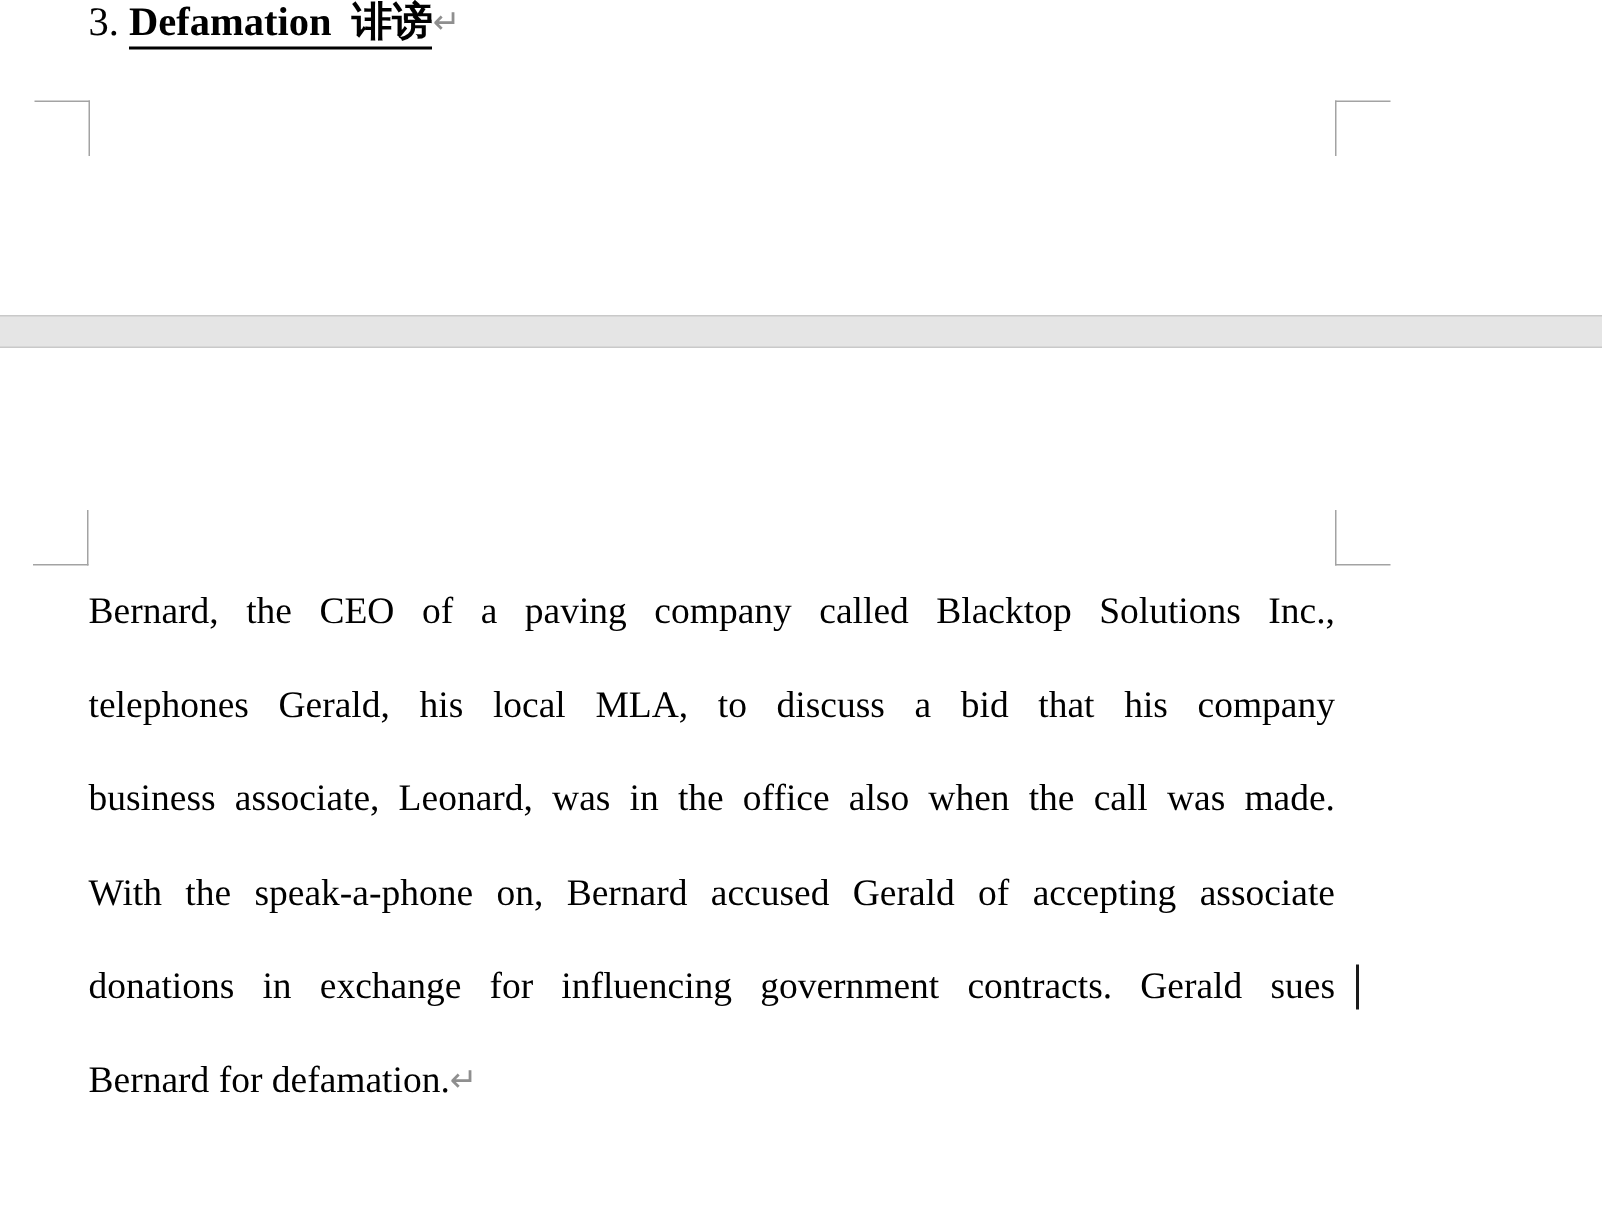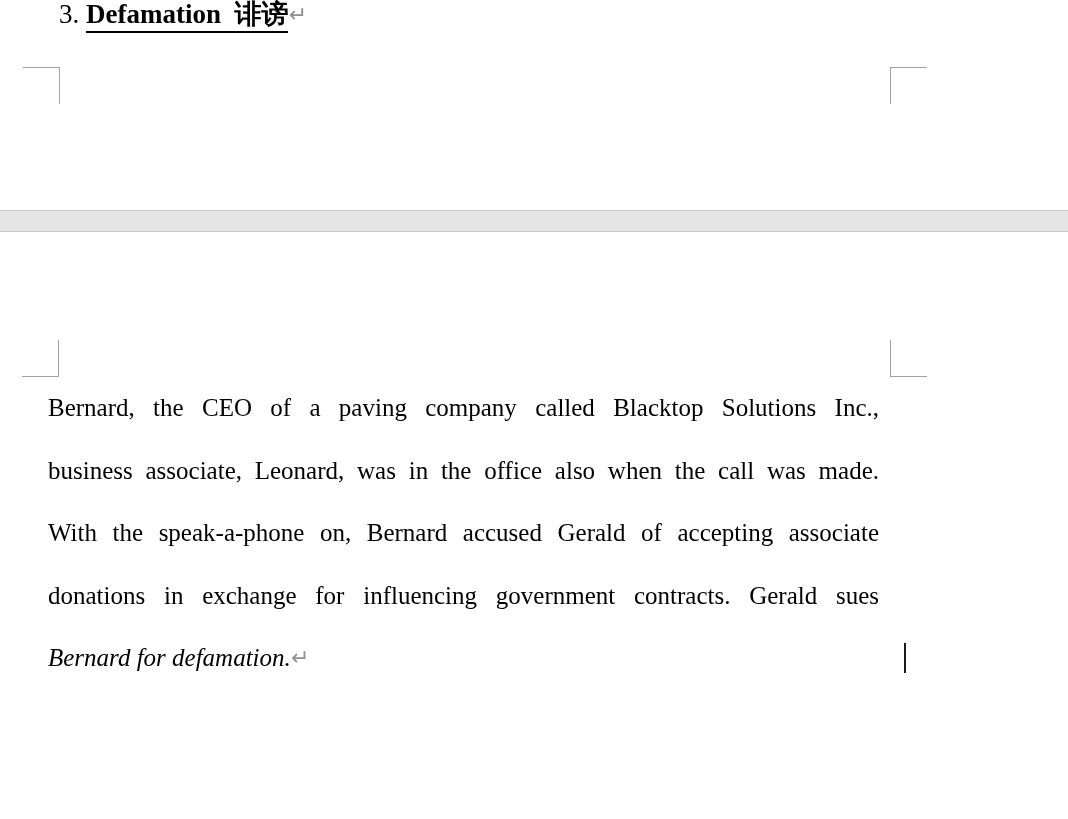--- a/index.html
+++ b/index.html
@@ -51,37 +51,36 @@
     left: 0; top: 210px;
     width: 1068px; height: 20px;
     background: #e5e5e5;
     border-top: 1px solid #c9c9c9;
     border-bottom: 1px solid #c9c9c9;
   }
 
   
   .body-text {
     position: absolute;
-    left: 48px;
+    left: 59px;
     top: 377px;
     width: 831px;
     font-size: 25px;
     line-height: 62.5px;
   }
   .line {
     height: 62.5px;
     text-align: justify;
     text-align-last: justify;
     -moz-text-align-last: justify;
     white-space: normal;
   }
   .line.last {
     text-align: left;
     text-align-last: left;
-    font-style: italic;
     -moz-text-align-last: left;
   }
   .line .pmark { font-size: 22px; }
 
   
   .caret {
     position: absolute;
     left: 904px;
     top: 643px;
     width: 2px;
@@ -99,20 +98,21 @@
   <div class="crop p1-left"></div>
   <div class="crop p1-right"></div>
 
   <div class="page-gap"></div>
 
   <div class="crop p2-left"></div>
   <div class="crop p2-right"></div>
 
   <div class="body-text">
     <div class="line">Bernard, the CEO of a paving company called Blacktop Solutions Inc.,</div>
+    <div class="line">telephones Gerald, his local MLA, to discuss a bid that his company</div>
     <div class="line">business associate, Leonard, was in the office also when the call was made.</div>
     <div class="line">With the speak-a-phone on, Bernard accused Gerald of accepting associate</div>
     <div class="line">donations in exchange for influencing government contracts. Gerald sues</div>
     <div class="line last"><span>Bernard for defamation.</span><span class="pmark">↵</span></div>
   </div>
 
   <div class="caret"></div>
 
 </div>
 

